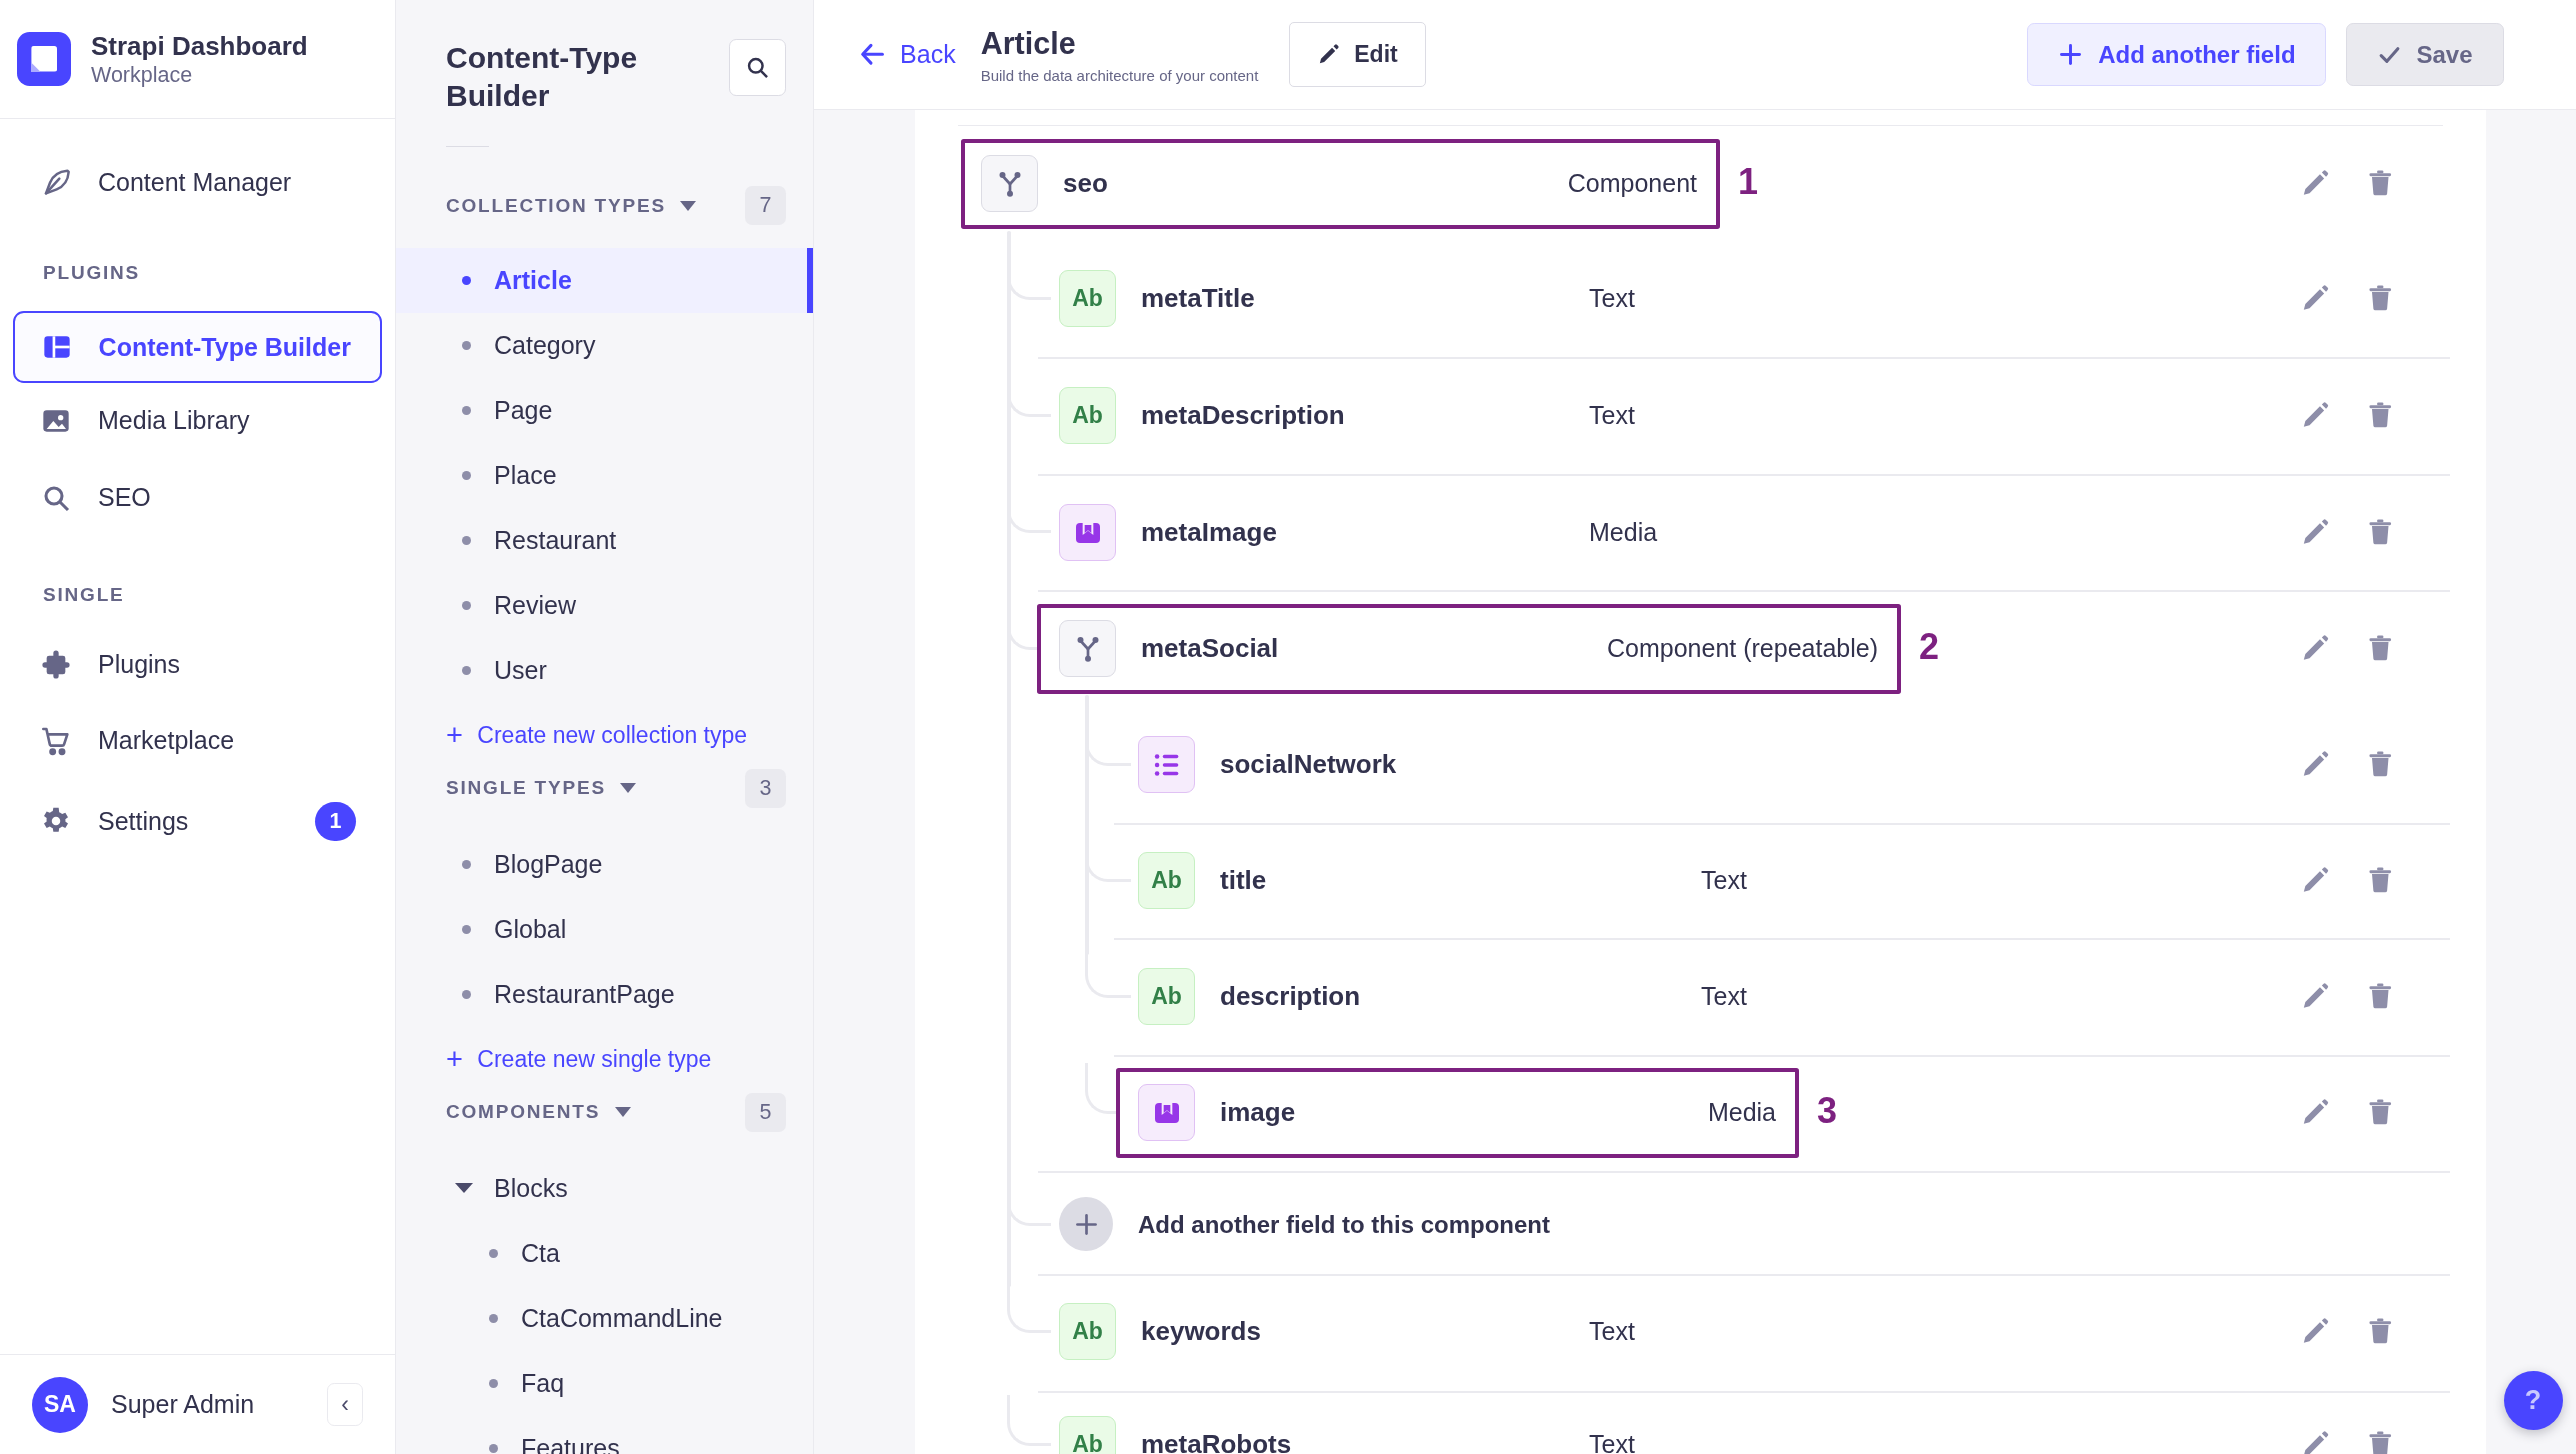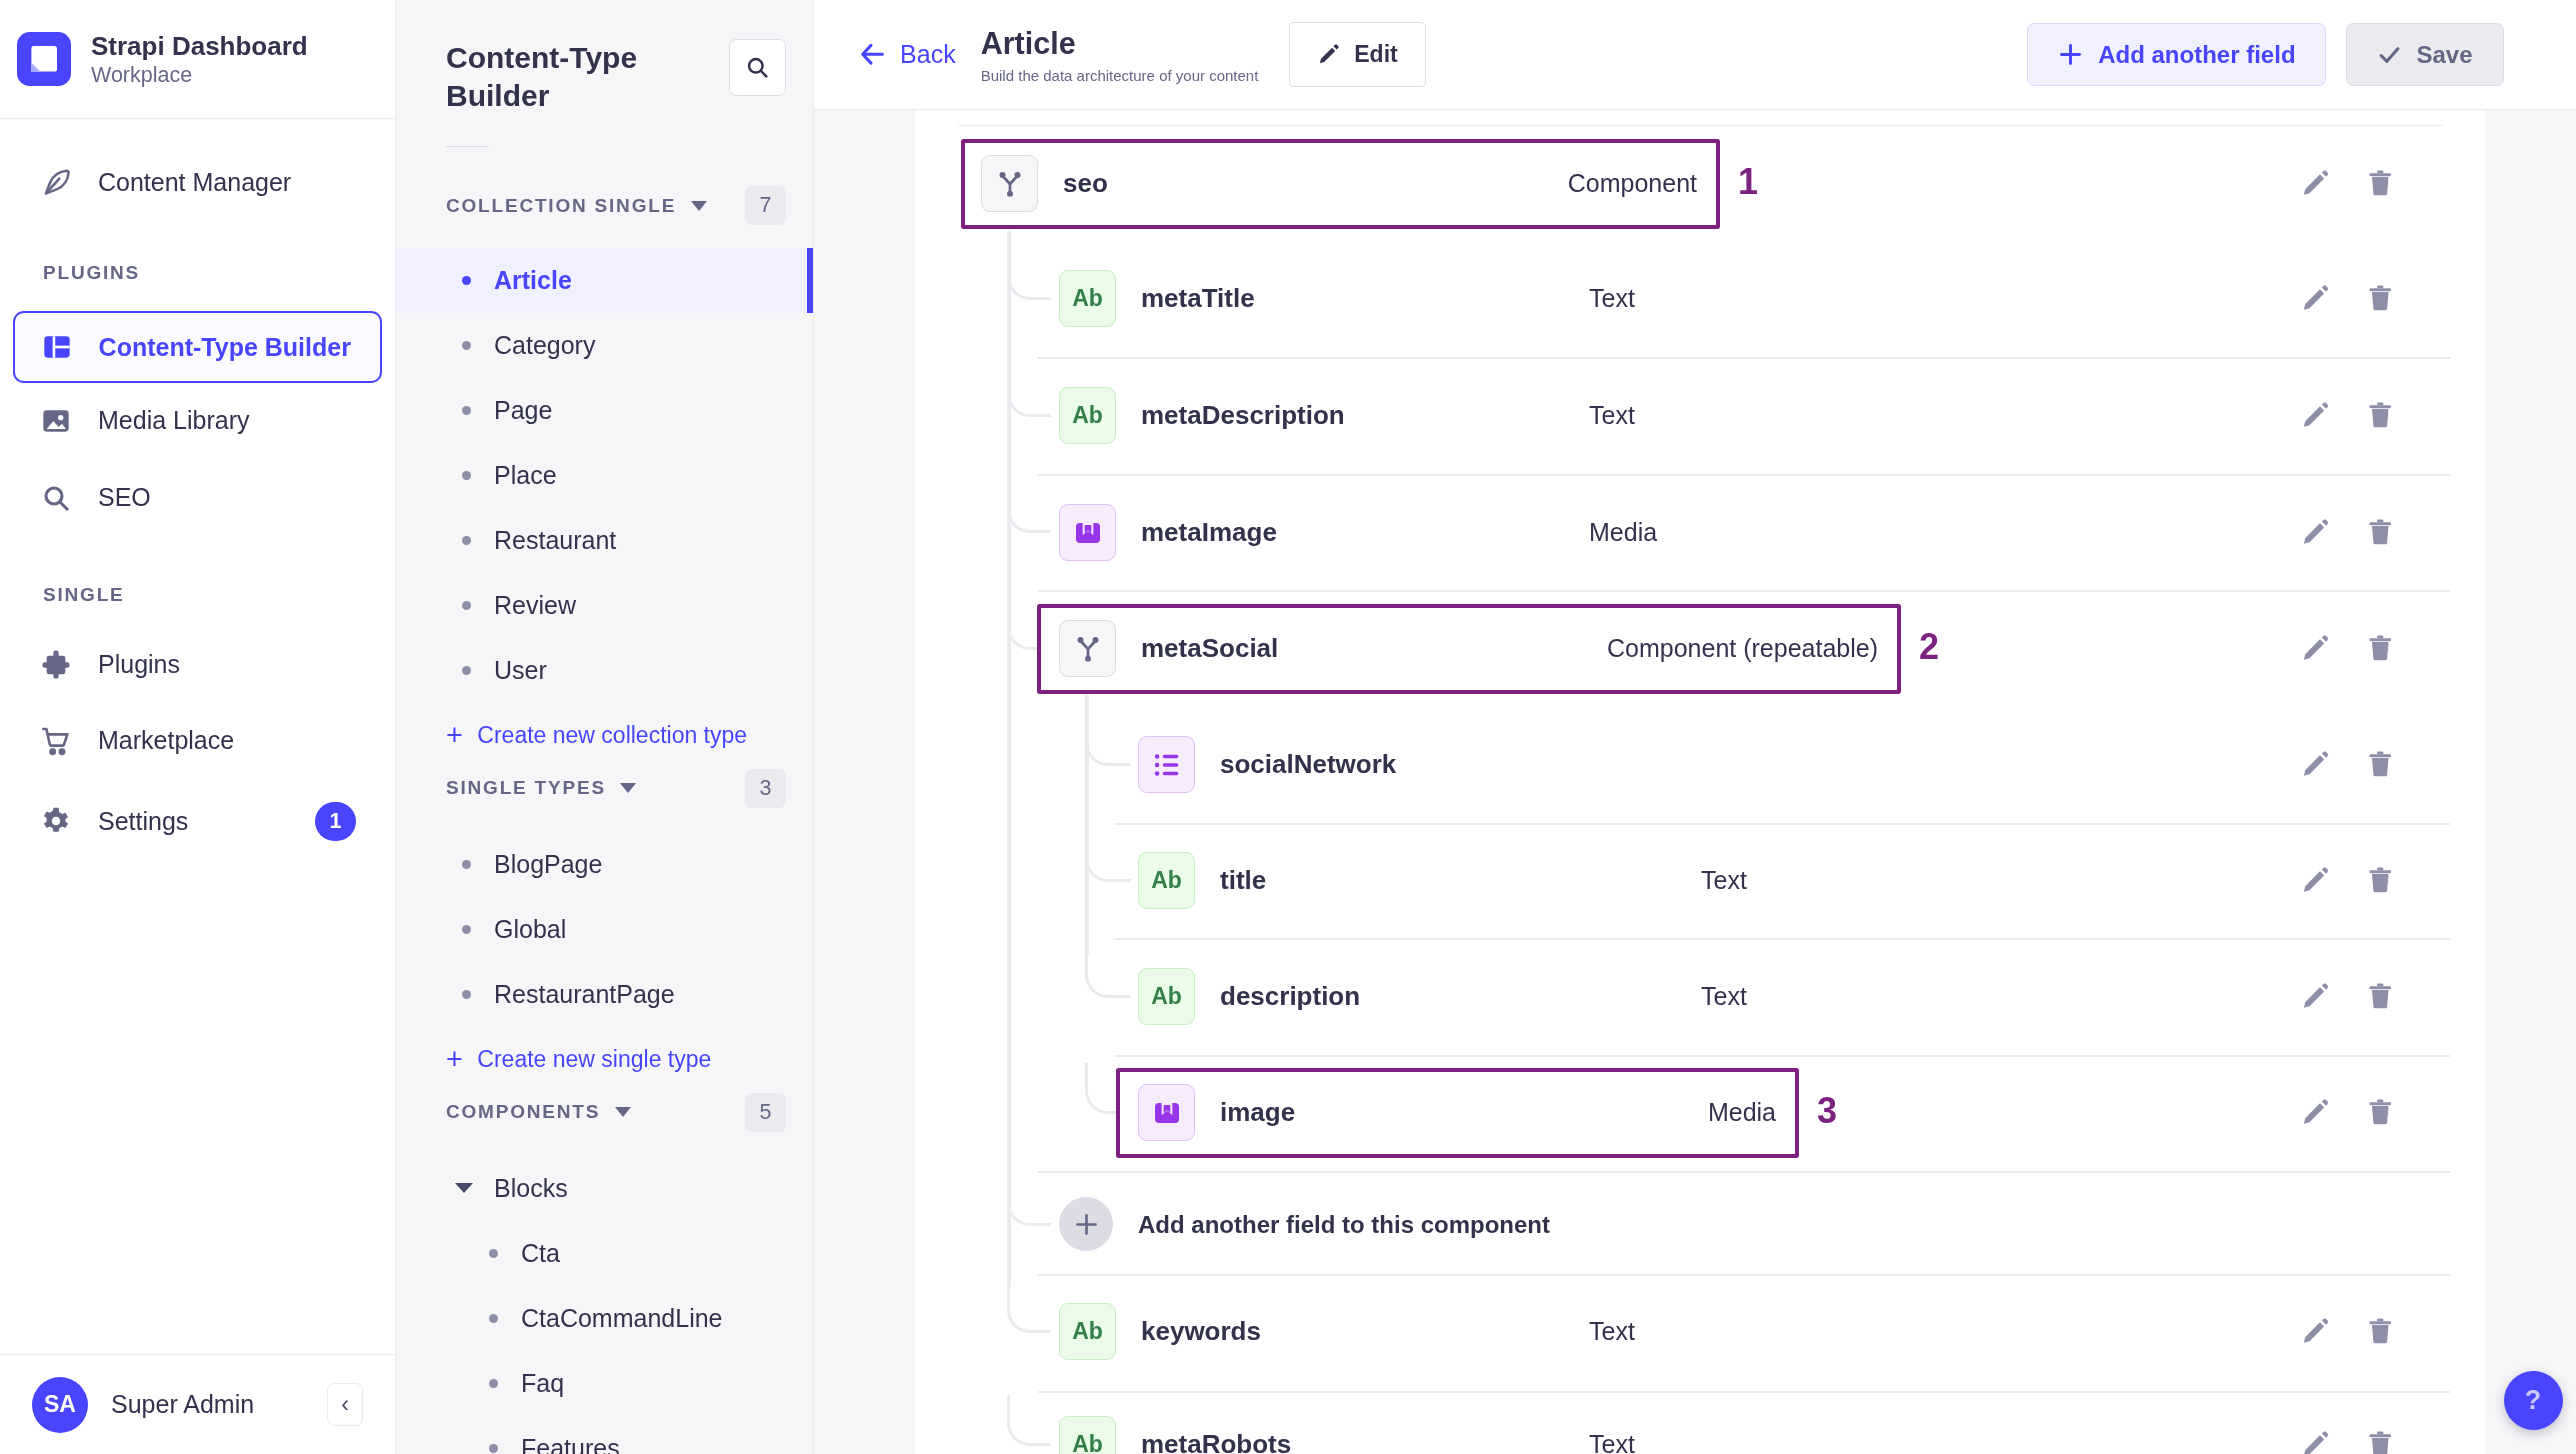--- a/index.html
+++ b/index.html
@@ -190,21 +190,21 @@
           <svg width="27" height="27" viewBox="0 0 24 24" fill="none" stroke="currentColor" stroke-width="2.2">
               <circle cx="10.5" cy="10.5" r="6"></circle>
               <line x1="15" y1="15" x2="20.5" y2="20.5"></line>
             </svg>
         </span>
       </div>
     </div>
     <div class="mini-divider"></div>
     <div id="subnavGroups">
         <div class="group-head">
-          <span class="gtitle">COLLECTION SINGLE</span>
+          <span class="gtitle">COLLECTION TYPES</span>
           <span class="caret"></span>
           <span class="badge-gray">7</span>
         </div>
         <div class="group-items">
           <div class="sn-item active">
             <span class="bullet"></span>
             <span class="lbl">Article</span>
           </div>
           <div class="sn-item">
             <span class="bullet"></span>

